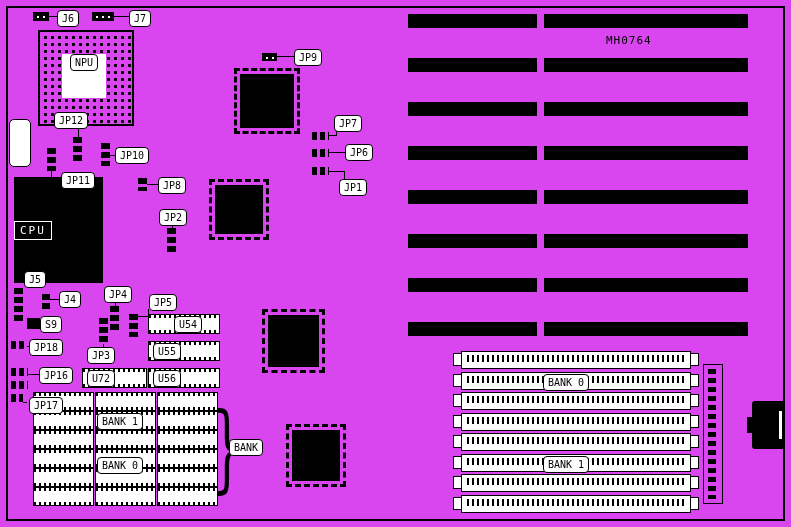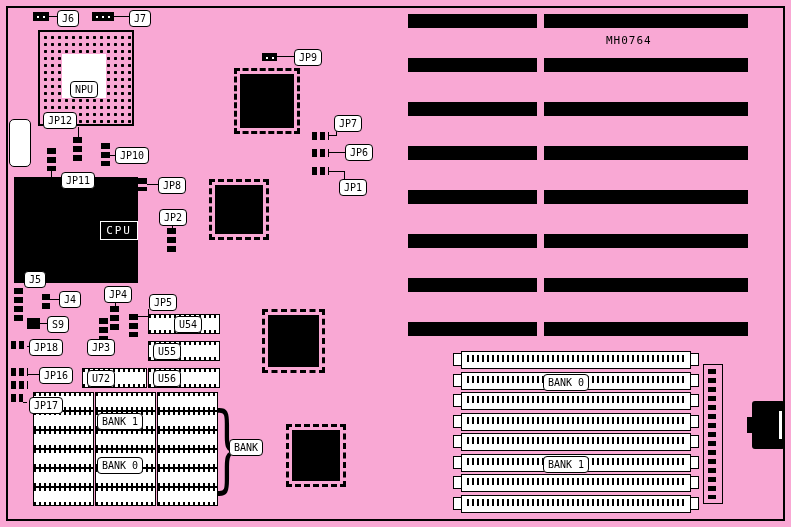--- a/index.html
+++ b/index.html
@@ -1,37 +1,37 @@
 <!DOCTYPE html>
 <html><head>
 <meta charset="utf-8">
 <style>
   html,body{margin:0;padding:0;background:#fff}
-  .board{position:relative;width:791px;height:527px;background:#f9a8d4;overflow:hidden;
+  .board{position:relative;width:791px;height:527px;background:#d946ef;overflow:hidden;
          font-family:"DejaVu Sans Mono",monospace;color:#000}
   .frame{position:absolute;left:6px;top:6px;width:775px;height:511px;border:2px solid #000;z-index:0}
 
   .lbl{position:absolute;border:1px solid #000;border-radius:4px;background:#fff;
        padding:2px 4px;font-size:10px;line-height:11px;white-space:nowrap;z-index:6}
   .lbl-inline{position:static;z-index:auto}
 
   .slot{position:absolute;background:#000;z-index:1}
   .model-code{position:absolute;left:606px;top:34px;font-size:11px;letter-spacing:1px;z-index:2}
 
   .pga{position:absolute;left:38px;top:30px;width:92px;height:92px;border:2px solid #000;
        background-image:radial-gradient(#000 1.4px,transparent 1.5px);
        background-size:7px 7px;background-position:2px 2px;z-index:2}
   .pga-center{position:absolute;left:22px;top:22px;width:44px;height:44px;background:#fff;
-       display:flex;align-items:flex-end;justify-content:center}
+       display:flex;align-items:flex-start;justify-content:center}
 
   .osc{position:absolute;left:9px;top:119px;width:20px;height:46px;border:1px solid #000;
        border-radius:5px;z-index:2;background:#fff}
 
-  .cpu{position:absolute;left:14px;top:177px;width:124px;height:106px;background:#000;
-       display:flex;align-items:center;justify-content:flex-end;z-index:2}
+  .cpu{position:absolute;left:14px;top:177px;width:89px;height:106px;background:#000;
+       display:flex;align-items:center;justify-content:flex-start;z-index:2}
   .cpu-label{color:#fff;border:1px solid #fff;padding:2px 5px;font-size:11px;letter-spacing:2px}
 
   .qfp{position:absolute;background:#000;outline:3px dashed #000;outline-offset:3px;z-index:2}
 
   .jv{position:absolute;background-image:repeating-linear-gradient(180deg,#000 0 6px,transparent 6px 9px);z-index:3}
   .jh{position:absolute;background-image:repeating-linear-gradient(90deg,#000 0 5px,transparent 5px 8px);z-index:3}
   .conn{position:absolute;background-color:#000;
         background-image:radial-gradient(#fff 1px,transparent 1.2px);
         background-size:6px 6px;background-position:2px 2px;z-index:3}
   .blk{position:absolute;background:#000;z-index:3}
@@ -83,21 +83,21 @@
   <div class="lbl" style="left:129px;top:10px">J7</div>
 
   <div class="pga">
     <div class="pga-center">
       <span class="lbl lbl-inline">NPU</span>
     </div>
   </div>
 
   <div class="osc"></div>
 
-  <div class="lbl" style="left:43px;top:112px">JP12</div>
+  <div class="lbl" style="left:54px;top:112px">JP12</div>
   <div class="lv" style="left:78px;top:127px;height:10px"></div>
   <div class="jv" style="left:73px;top:137px;width:9px;height:27px"></div>
 
   <div class="jv" style="left:101px;top:143px;width:9px;height:23px"></div>
   <div class="lh" style="left:110px;top:155px;width:18px"></div>
   <div class="lbl" style="left:115px;top:147px">JP10</div>
 
   <div class="jv" style="left:47px;top:148px;width:9px;height:23px"></div>
   <div class="lv" style="left:51px;top:171px;height:9px"></div>
   <div class="lh" style="left:52px;top:179px;width:9px"></div>
@@ -151,41 +151,41 @@
   <div class="lv" style="left:115px;top:301px;height:5px"></div>
   <div class="jv" style="left:110px;top:306px;width:9px;height:24px"></div>
 
   <div class="lbl" style="left:149px;top:294px">JP5</div>
   <div class="lv" style="left:148px;top:309px;height:7px"></div>
   <div class="lh" style="left:138px;top:316px;width:10px"></div>
   <div class="jv" style="left:129px;top:314px;width:9px;height:23px"></div>
 
   <div class="blk" style="left:27px;top:318px;width:13px;height:11px"></div>
   <div class="lh" style="left:40px;top:323px;width:7px"></div>
-  <div class="lbl" style="left:47px;top:316px">S9</div>
+  <div class="lbl" style="left:40px;top:316px">S9</div>
 
   <div class="dip" style="left:148px;top:314px;width:70px;height:18px"></div>
   <div class="lbl" style="left:174px;top:316px">U54</div>
 
   <div class="dip" style="left:148px;top:341px;width:70px;height:18px"></div>
   <div class="lbl" style="left:153px;top:343px">U55</div>
 
   <div class="dip" style="left:82px;top:368px;width:63px;height:18px"></div>
   <div class="lbl" style="left:87px;top:370px">U72</div>
 
   <div class="dip" style="left:148px;top:368px;width:70px;height:18px"></div>
   <div class="lbl" style="left:153px;top:370px">U56</div>
 
   <div class="jh" style="left:11px;top:341px;width:16px;height:8px"></div>
   <div class="lh" style="left:27px;top:346px;width:3px"></div>
   <div class="lbl" style="left:29px;top:339px">JP18</div>
 
   <div class="jv" style="left:99px;top:318px;width:9px;height:26px"></div>
   <div class="lv" style="left:103px;top:344px;height:4px"></div>
-  <div class="lbl" style="left:87px;top:339px">JP3</div>
+  <div class="lbl" style="left:87px;top:347px">JP3</div>
 
   <div class="jh" style="left:11px;top:368px;width:17px;height:8px"></div>
   <div class="jh" style="left:11px;top:381px;width:17px;height:8px"></div>
   <div class="lh" style="left:28px;top:374px;width:11px"></div>
   <div class="lbl" style="left:39px;top:367px">JP16</div>
 
   <div class="jh" style="left:11px;top:394px;width:12px;height:8px"></div>
   <div class="lh" style="left:23px;top:402px;width:4px"></div>
   <div class="lbl" style="left:29px;top:397px">JP17</div>
 

